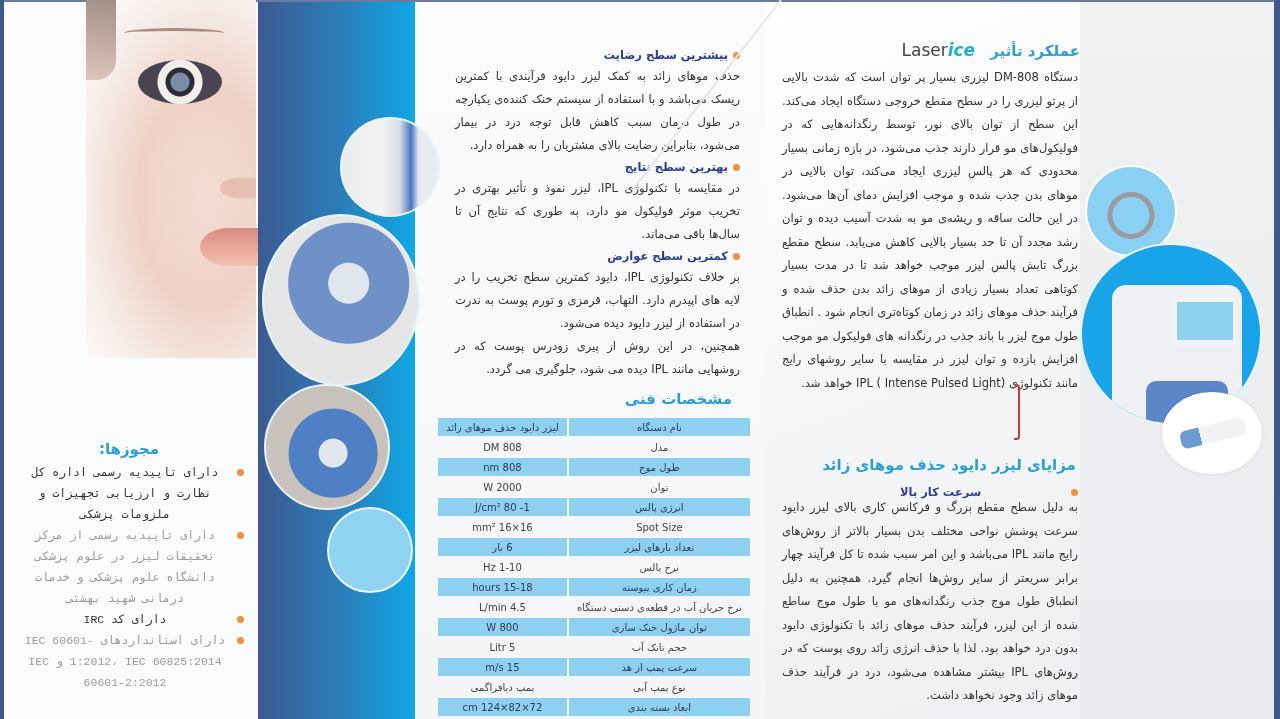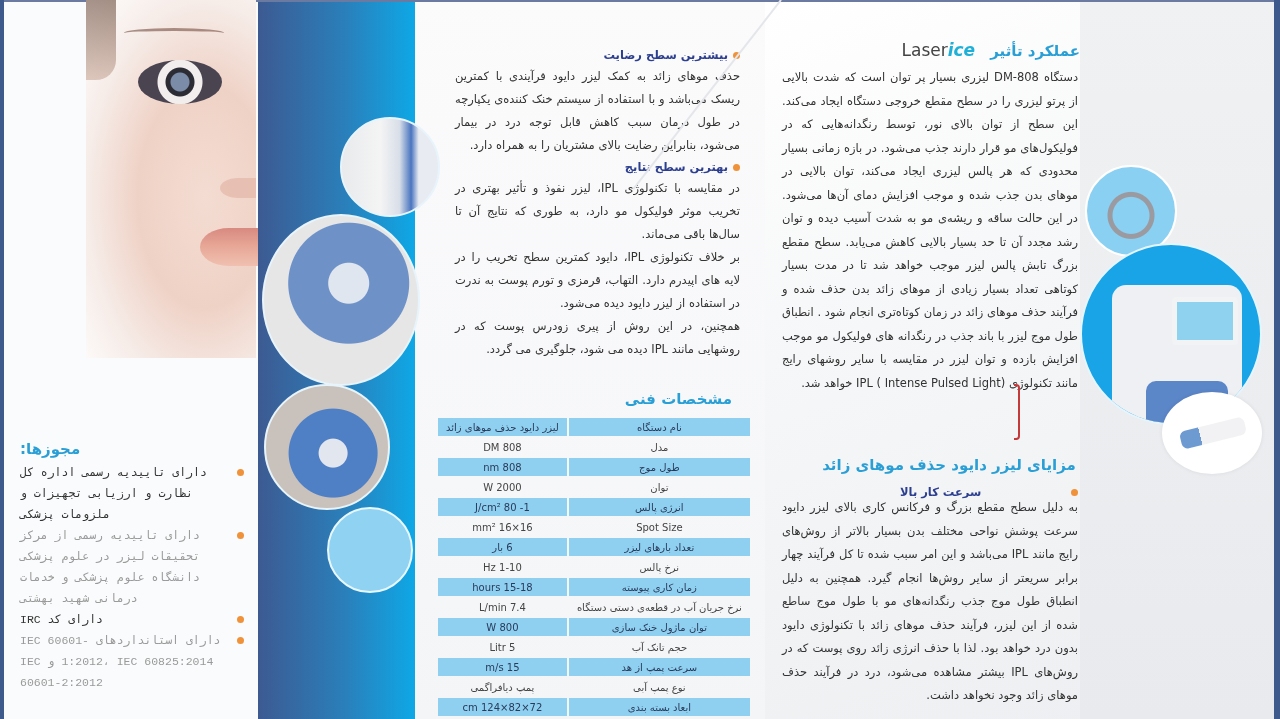--- a/index.html
+++ b/index.html
@@ -16,21 +16,21 @@
   .face-photo { position: absolute; left: 86px; top: 0; width: 170px; height: 358px;
     background: radial-gradient(ellipse at 70% 55%, #f4dcd2 0%, #efd2c6 40%, #f6ece8 70%, #ffffff 100%); }
   .face-hair { position: absolute; left: 86px; top: 0; width: 30px; height: 80px; background: linear-gradient(#6a4a3a, #c9a99a); border-radius: 0 0 20px 0; opacity: 0.6; }
   .face-eye { position: absolute; left: 138px; top: 60px; width: 84px; height: 44px; border-radius: 50%;
     background: radial-gradient(circle at 50% 50%, #7a8ca8 0 9px, #2c2c34 10px 14px, #f2eeee 15px 22px, #4a4450 23px 100%); }
   .face-brow { position: absolute; left: 124px; top: 28px; width: 100px; height: 10px; border-top: 3px solid #8a6458; border-radius: 50% 50% 0 0; opacity: 0.7; }
   .face-lips { position: absolute; left: 200px; top: 228px; width: 58px; height: 38px; border-radius: 50% 0 0 50%;
     background: linear-gradient(#d88a80, #e8a898 50%, #f0c0b0); }
   .face-nose { position: absolute; left: 220px; top: 178px; width: 36px; height: 20px; border-radius: 50% 0 0 50%; background: #e4b6a8; opacity: 0.7; }
 
-  .licenses { position: absolute; left: 4px; top: 440px; width: 246px; direction: rtl; text-align: left; padding-left: 16px; }
+  .licenses { position: absolute; left: 4px; top: 440px; width: 246px; direction: rtl; text-align: center; padding-left: 16px; }
   .licenses h3 { color: #2a9fd6; font-size: 15px; font-weight: bold; margin-bottom: 4px; padding-right: 12px; }
   .lic-item { font-size: 11.5px; line-height: 21px; position: relative; padding-right: 20px; font-family: Liberation Mono, monospace; }
   .lic-item.dark { color: #333; }
   .lic-item.light { color: #9a9a9a; }
   .bullet { position: absolute; right: 6px; top: 7px; width: 7px; height: 7px; border-radius: 50%; background: #f0923a; }
 
   
   .blue-strip { position: absolute; left: 258px; top: 2px; width: 157px; height: 717px;
     background: linear-gradient(90deg, #3d5a92 0%, #2a7fba 55%, #0ea8e6 100%); }
   .photo-circle { position: absolute; border-radius: 50%; border: 2px solid #e8f4fb; overflow: hidden; }
@@ -136,20 +136,24 @@
     <div class="sec-head">
       <span class="bullet"></span>
       <span>بیشترین سطح رضایت</span>
     </div>
     <p class="para">حذف موهای زائد به کمک لیزر دایود فرآیندی با کمترین ریسک می‌باشد و با استفاده از سیستم خنک کننده‌ی یکپارچه در طول درمان سبب کاهش قابل توجه درد در بیمار می‌شود، بنابراین رضایت بالای مشتریان را به همراه دارد.</p>
     <div class="sec-head">
       <span class="bullet"></span>
       <span>بهترین سطح نتایج</span>
     </div>
     <p class="para">در مقایسه با تکنولوژی IPL، لیزر نفوذ و تأثیر بهتری در تخریب موثر فولیکول مو دارد، به طوری که نتایج آن تا سال‌ها باقی می‌ماند.</p>
+    <div class="sec-head">
+      <span class="bullet"></span>
+      <span>کمترین سطح عوارض</span>
+    </div>
     <p class="para">بر خلاف تکنولوژی IPL، دایود کمترین سطح تخریب را در لایه های اپیدرم دارد. التهاب، قرمزی و تورم پوست به ندرت در استفاده از لیزر دایود دیده می‌شود.</p>
     <p class="para">همچنین، در این روش از پیری زودرس پوست که در روشهایی مانند IPL دیده می شود، جلوگیری می گردد.</p>
   </div>
 
   <div class="spec-title">مشخصات فنی</div>
   <table class="spec-table">
     <tbody>
       <tr class="shade">
           <td class="label">نام دستگاه</td>
           <td class="value">لیزر دایود حذف موهای زائد</td>
@@ -181,21 +185,21 @@
       <tr>
           <td class="label">نرخ پالس</td>
           <td class="value">1-10 Hz</td>
         </tr>
       <tr class="shade">
           <td class="label">زمان کاری پیوسته</td>
           <td class="value">15-18 hours</td>
         </tr>
       <tr>
           <td class="label">نرخ جریان آب در قطعه‌ی دستی دستگاه</td>
-          <td class="value">7.4 L/min</td>
+          <td class="value">4.5 L/min</td>
         </tr>
       <tr class="shade">
           <td class="label">توان ماژول خنک سازی</td>
           <td class="value">800 W</td>
         </tr>
       <tr>
           <td class="label">حجم تانک آب</td>
           <td class="value">5 Litr</td>
         </tr>
       <tr class="shade">

